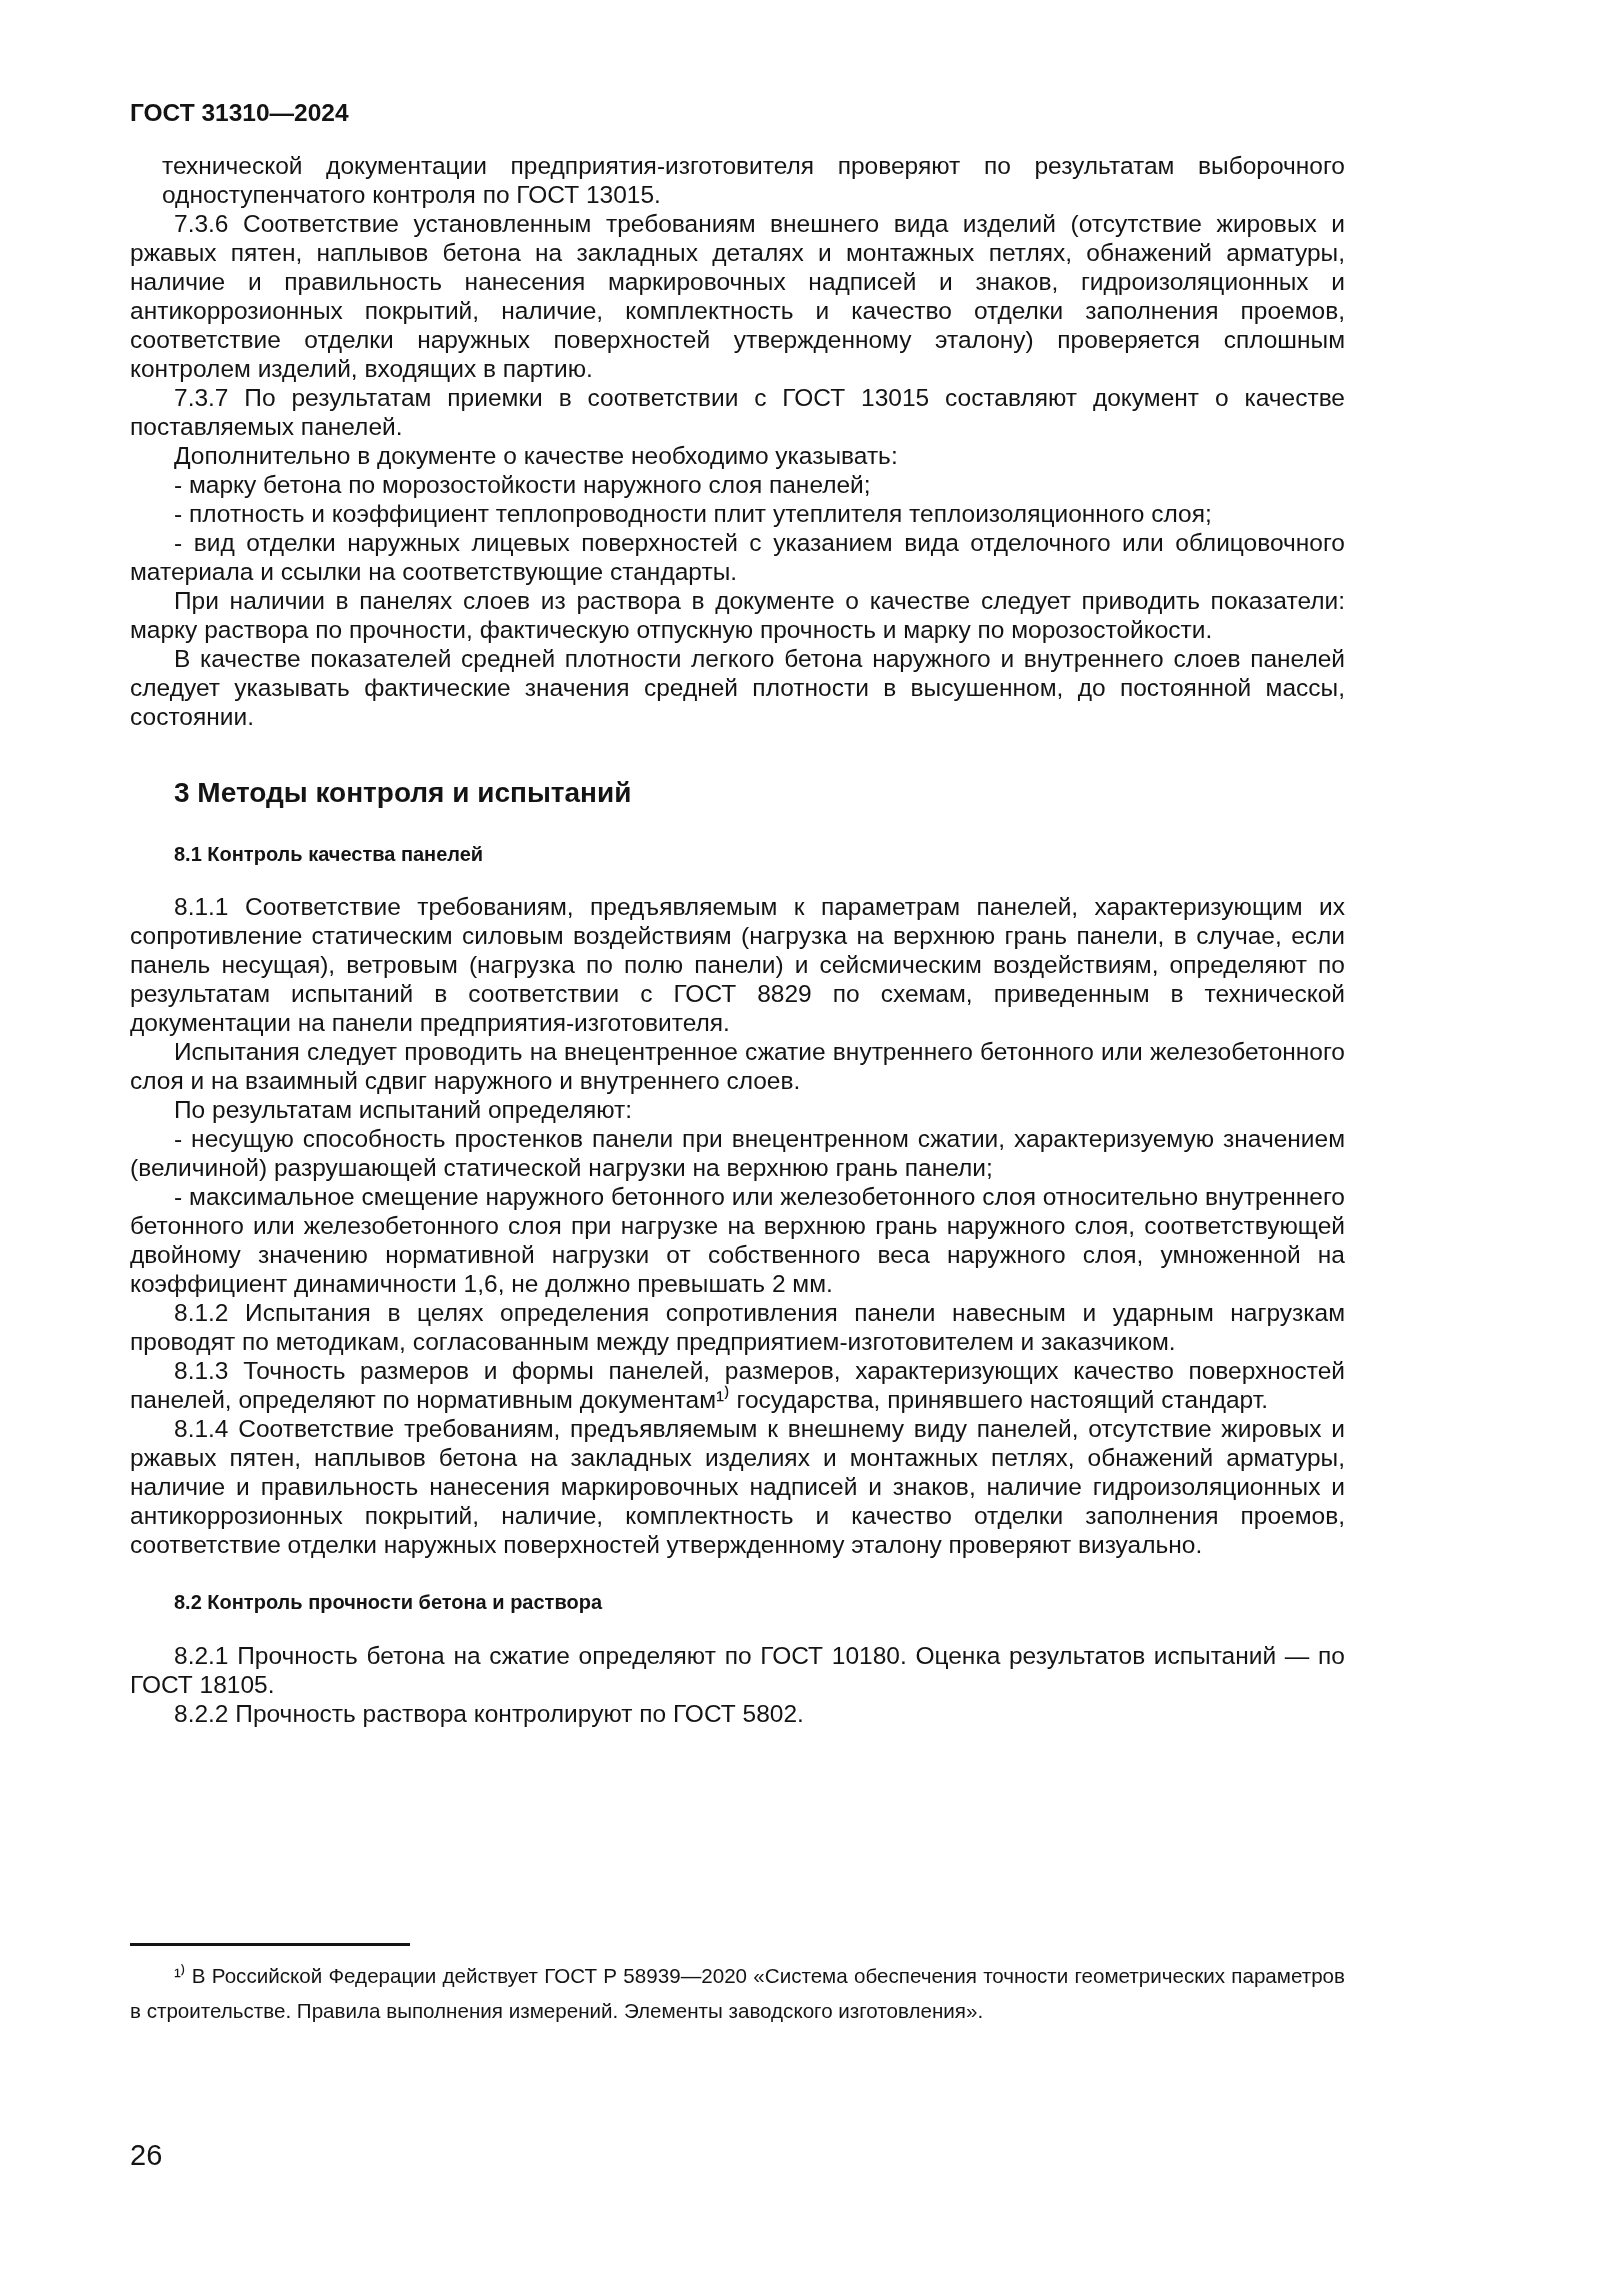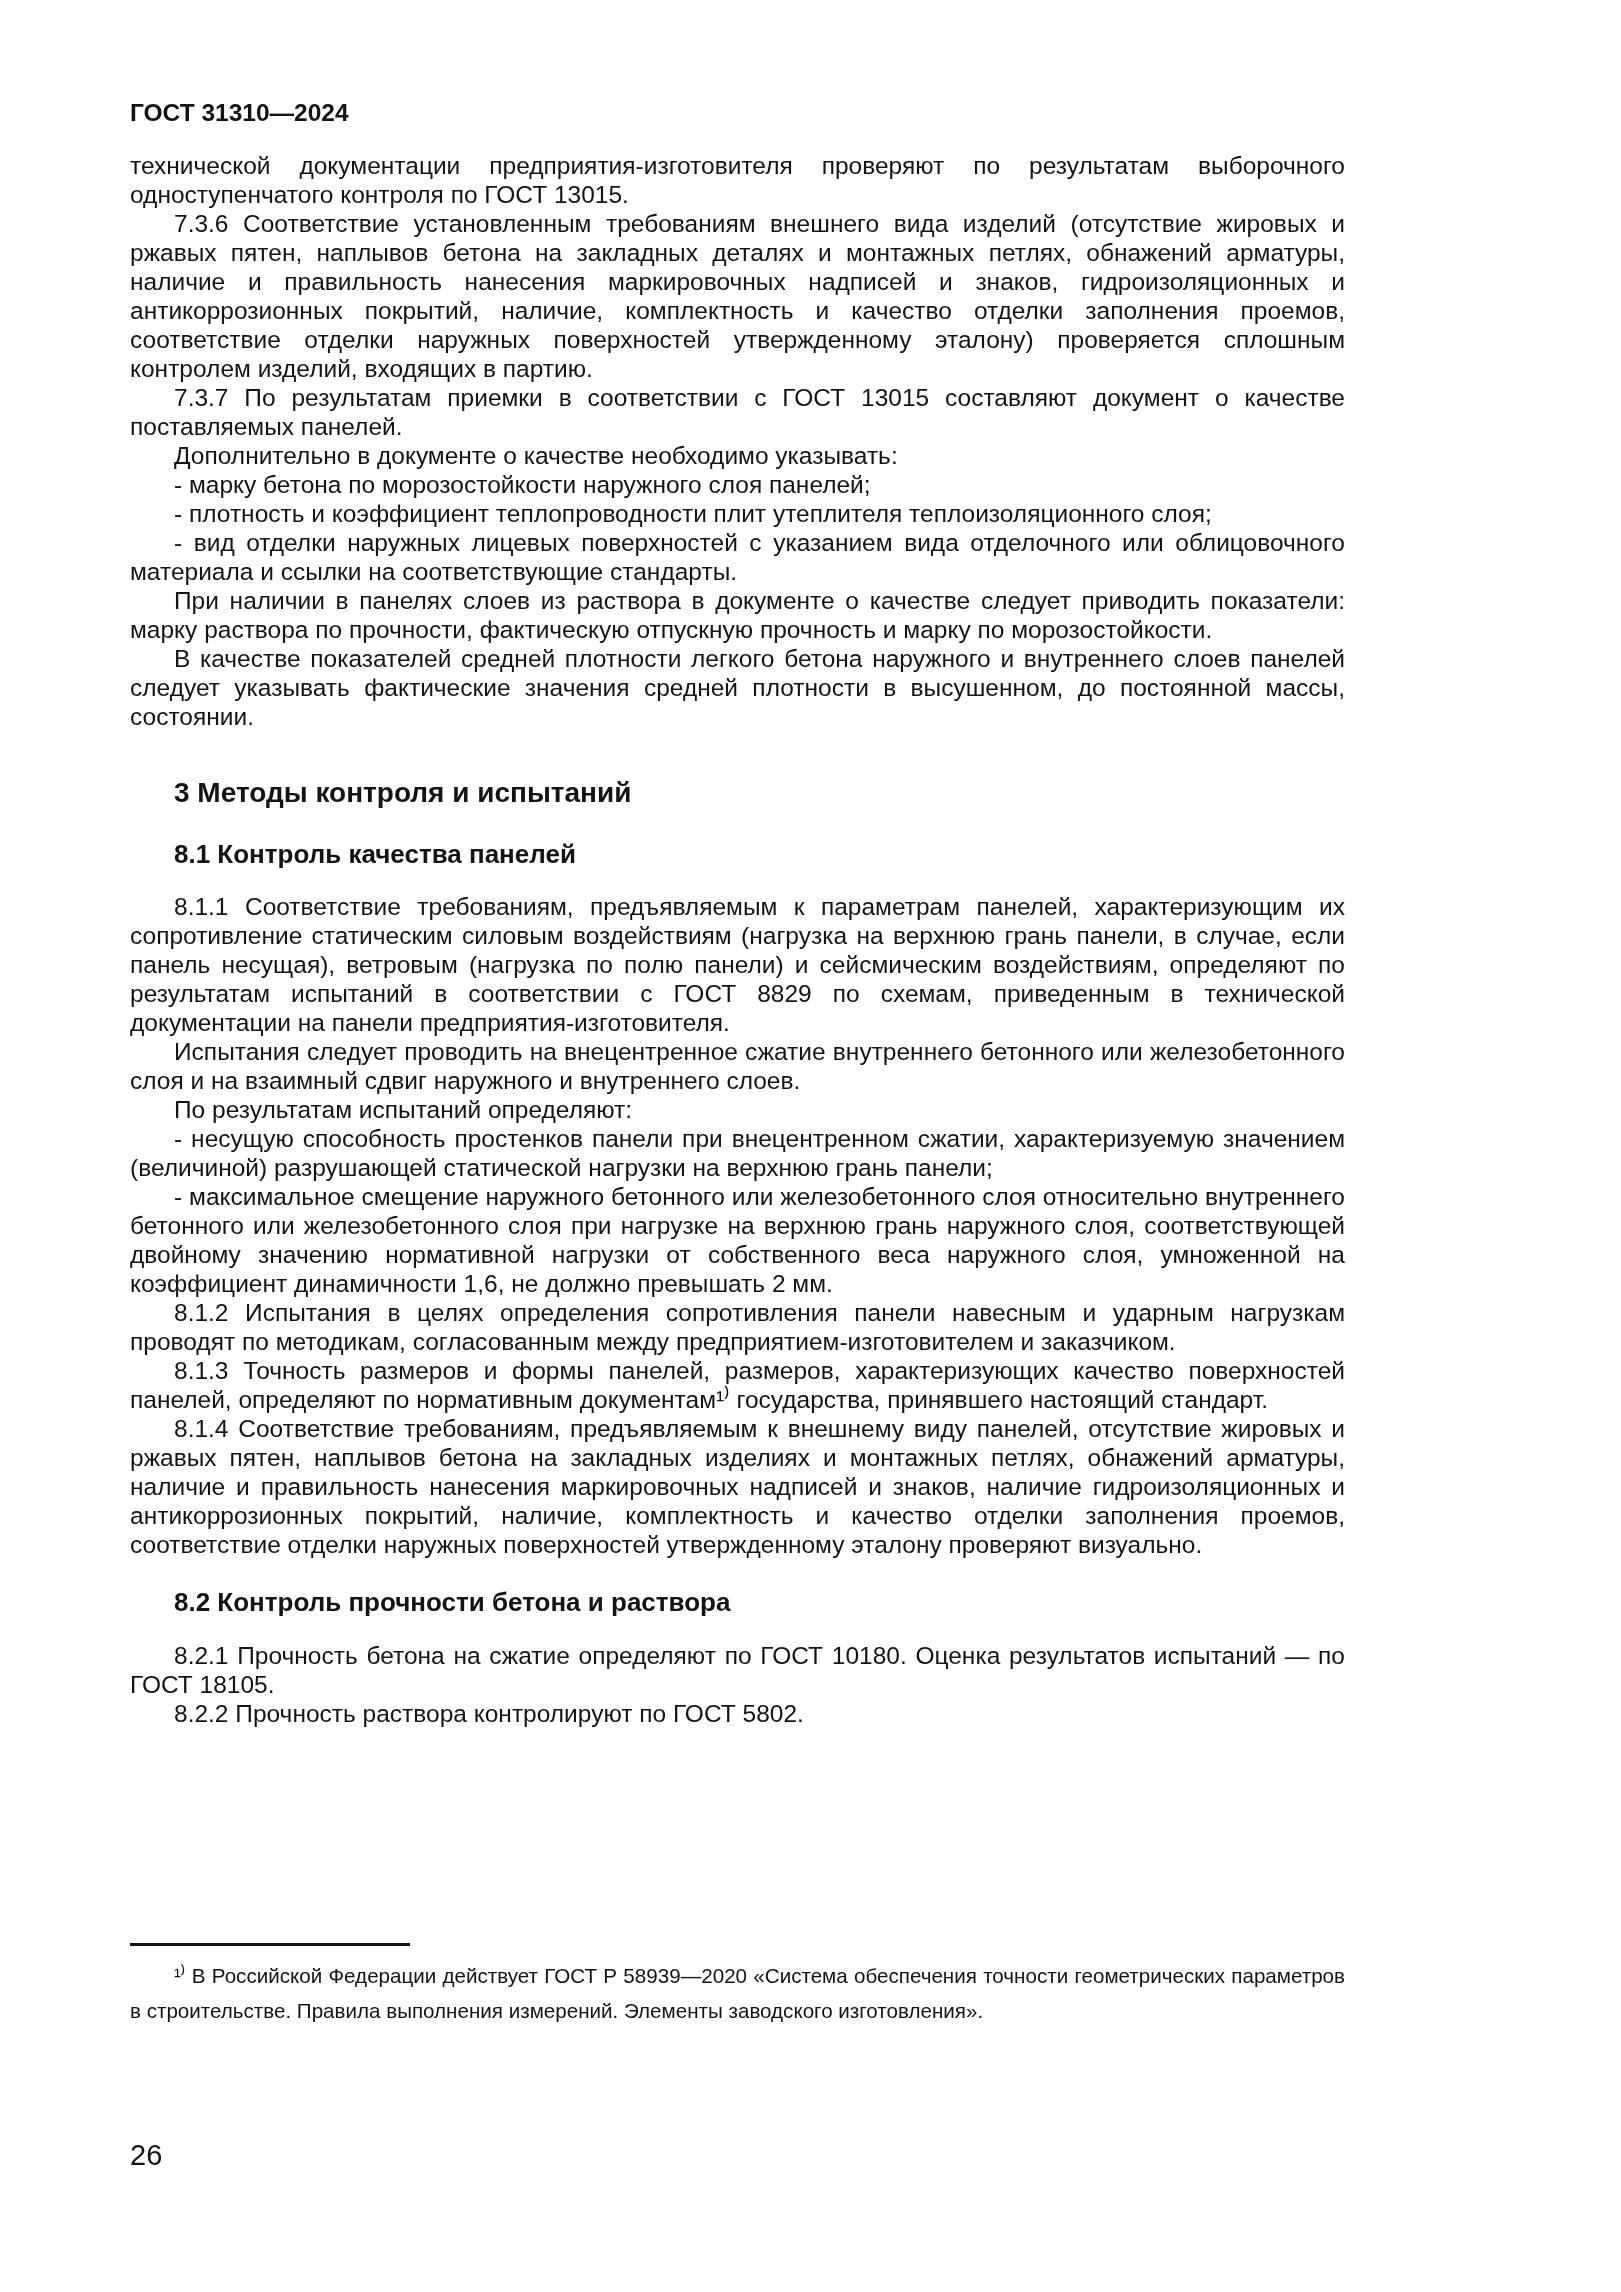--- a/index.html
+++ b/index.html
@@ -19,30 +19,30 @@
     padding: 98px 122px 0 130px;
   }
   .doc-header {
     font-weight: bold;
     margin-bottom: 23.5px;
   }
   .para {
     text-align: justify;
     text-indent: 44px;
   }
-  .para.cont { text-indent: 0; }
+  .para.cont { text-indent: 0; margin-left: 32px; }
   .h1 {
     font-size: 28px;
     line-height: 33px;
     font-weight: bold;
     margin: 45px 0 31px 0;
     padding-left: 44px;
   }
   .h2 {
-    font-size: 26px;
+    font-size: 20px;
     line-height: 29px;
     font-weight: bold;
     margin: 29px 0 23.5px 0;
     padding-left: 44px;
   }
   .footnote {
     position: absolute;
     left: 130px;
     right: 122px;
     top: 1943px;

